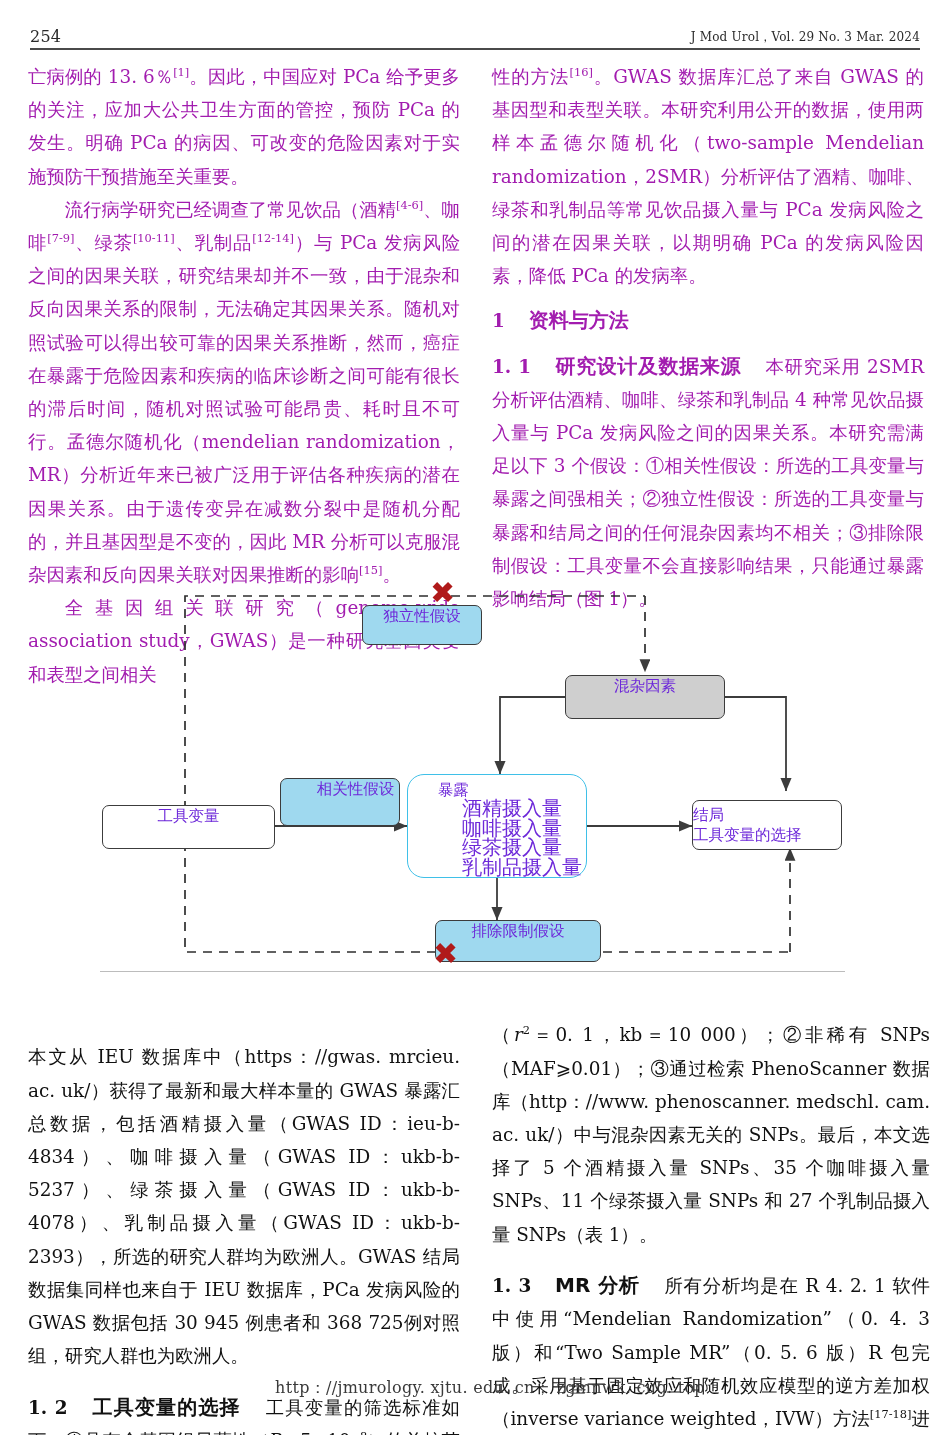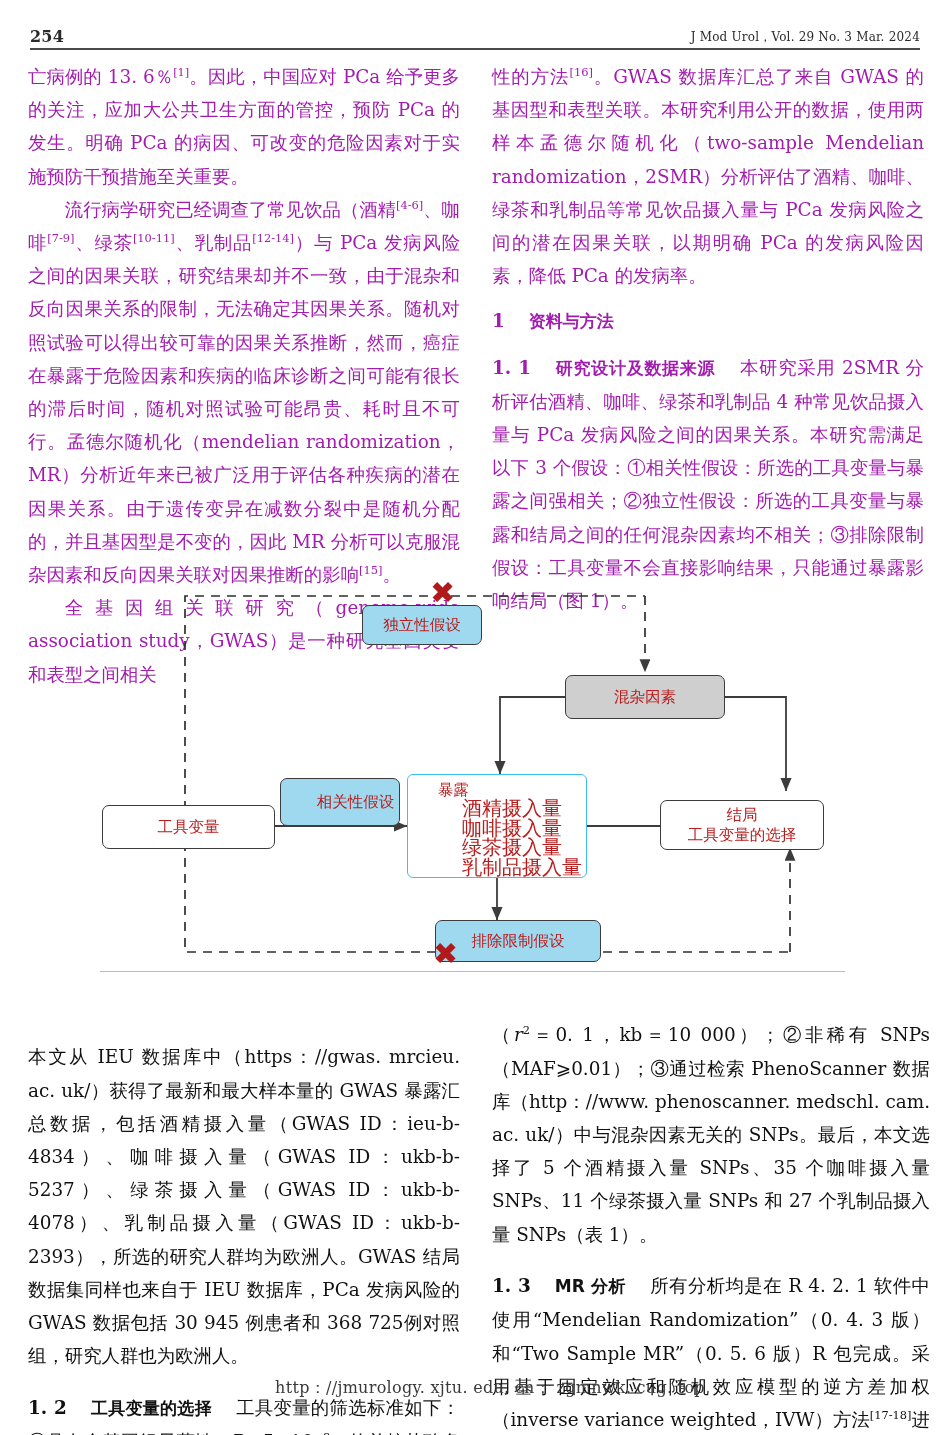--- a/index.html
+++ b/index.html
@@ -30,21 +30,21 @@
     top: 16px;
     width: 890px;
     height: 30px;
     display: flex;
     align-items: flex-end;
     justify-content: space-between;
     font-size: 15.5px;
     color: #2a2a2a;
     letter-spacing: 0.2px;
   }
-  .runhead .folio { font-size: 16px; font-weight: bold; }
+  .runhead .folio { font-size: 16px; }
   .runhead .journal { font-size: 12px; white-space: nowrap; }
 
   .headrule {
     position: absolute;
     left: 30px;
     top: 48px;
     width: 890px;
     height: 2px;
     background: #4a4a4a;
   }
@@ -61,21 +61,21 @@
   }
   .col-left  { left: 28px;  top: 60px; }
   .col-right { left: 492px; top: 60px; }
 
   .col p { margin: 0; }
   .col p.ind { text-indent: 2em; }
 
   .sec-h {
     font-weight: bold;
     font-family: "DejaVu Sans", "Liberation Sans", sans-serif;
-    font-size: 17px;
+    font-size: 20px;
   }
   .sec-num {
     font-weight: bold;
     font-family: "DejaVu Serif", "Liberation Serif", serif;
   }
   .sp { display: inline-block; width: 1.3em; }
   sup { font-size: 0.62em; vertical-align: super; line-height: 0; }
   .ital { font-style: italic; }
 
   
@@ -133,47 +133,47 @@
     font-size: 17px;
     color: #111;
   }
   .fig-caption .gap { display: inline-block; width: 1.1em; }
 
   
   .fbox {
     position: absolute;
     box-sizing: border-box;
     display: flex;
-    align-items: center;
+    align-items: flex-start;
     justify-content: center;
     text-align: center;
     font-family: Liberation Sans, sans-serif;
     font-size: 15.5px;
-    color: #b91c1c;
+    color: #6d28d9;
     line-height: 20px;
   }
   .fbox-white {
     background: #ffffff;
     border: 1.4px solid #3c3c3c;
     border-radius: 7px;
   }
   .fbox-blue {
     background: #9fd9ef;
     border: 1.4px solid #3c3c3c;
     border-radius: 7px;
   }
   .fbox-gray {
     background: #cfcfcf;
     border: 1.4px solid #3c3c3c;
     border-radius: 7px;
   }
   .fbox-exposure {
     background: #ffffff;
     border: 1.6px solid #3fc0e8;
-    border-radius: 6px;
+    border-radius: 17px;
     display: block;
     padding: 5px 0 4px 0;
   }
   .fbox-exposure .exp-title {
     display: block;
     text-align: left;
     padding-left: 30px;
     font-size: 15.3px;
     line-height: 19px;
   }
@@ -277,21 +277,21 @@
       </div>
 
       <div class="fbox fbox-exposure" style="left:307px; top:196px; width:180px; height:104px;">
         <span class="exp-title">暴露</span>
         <span class="exp-item">酒精摄入量</span>
         <span class="exp-item">咖啡摄入量</span>
         <span class="exp-item">绿茶摄入量</span>
         <span class="exp-item">乳制品摄入量</span>
       </div>
 
-      <div class="fbox fbox-white" style="left:560px; top:222px; width:164px; height:50px; flex-direction:column;">
+      <div class="fbox fbox-white" style="left:592px; top:222px; width:150px; height:50px; flex-direction:column;">
         <span>结局</span>
         <span>工具变量的选择</span>
       </div>
 
       <div class="fbox fbox-blue" style="left:335px; top:342px; width:166px; height:42px;">
         <span>排除限制假设</span>
       </div>
 
       <div class="xmark" style="left:333px; top:361px;"><span>✖</span></div>
 

